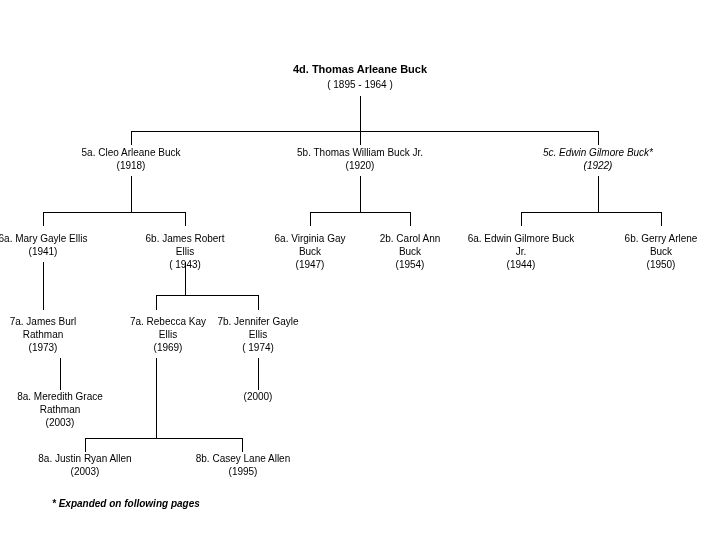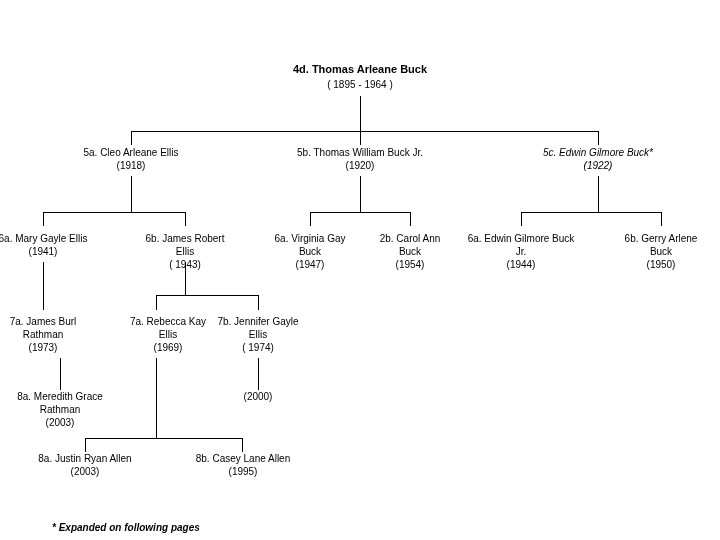--- a/index.html
+++ b/index.html
@@ -69,21 +69,21 @@
 
   <div class="vline" style="left:360px; top:96px; height:35px;"></div>
 
   <div class="hline" style="left:131px; top:131px; width:468px;"></div>
 
   <div class="vline" style="left:131px; top:131px; height:14px;"></div>
   <div class="vline" style="left:360px; top:131px; height:14px;"></div>
   <div class="vline" style="left:598px; top:131px; height:14px;"></div>
 
   <div class="node" style="left:46px; top:146px; width:170px;">
-    <span class="nm">5a. Cleo Arleane Ellis</span>
+    <span class="nm">5a. Cleo Arleane Buck</span>
     <span class="yr">(1918)</span>
   </div>
   <div class="node" style="left:260px; top:146px; width:200px;">
     <span class="nm">5b. Thomas William Buck Jr.</span>
     <span class="yr">(1920)</span>
   </div>
   <div class="node" style="left:508px; top:146px; width:180px;font-style:italic;">
     <span class="nm">5c. Edwin Gilmore Buck*</span>
     <span class="yr">(1922)</span>
   </div>
@@ -166,15 +166,15 @@
   </div>
   <div class="node" style="left:18px; top:452px; width:134px;">
     <span class="nm">8a. Justin Ryan Allen</span>
     <span class="yr">(2003)</span>
   </div>
   <div class="node" style="left:176px; top:452px; width:134px;">
     <span class="nm">8b. Casey Lane Allen</span>
     <span class="yr">(1995)</span>
   </div>
 
-  <div class="footnote" style="left:52px; top:522px;">* Expanded on following pages</div>
+  <div class="footnote" style="left:52px; top:498px;">* Expanded on following pages</div>
 
 </div>
 
 </body></html>

